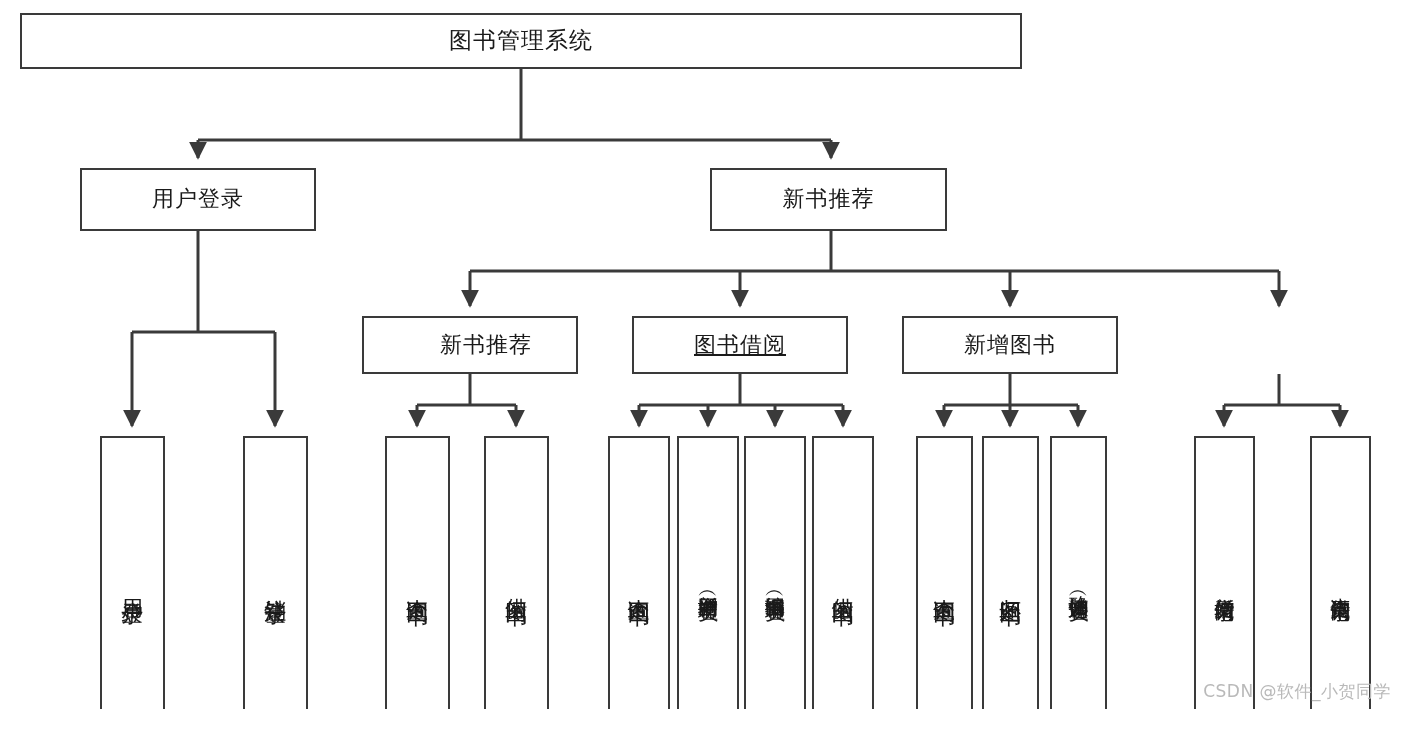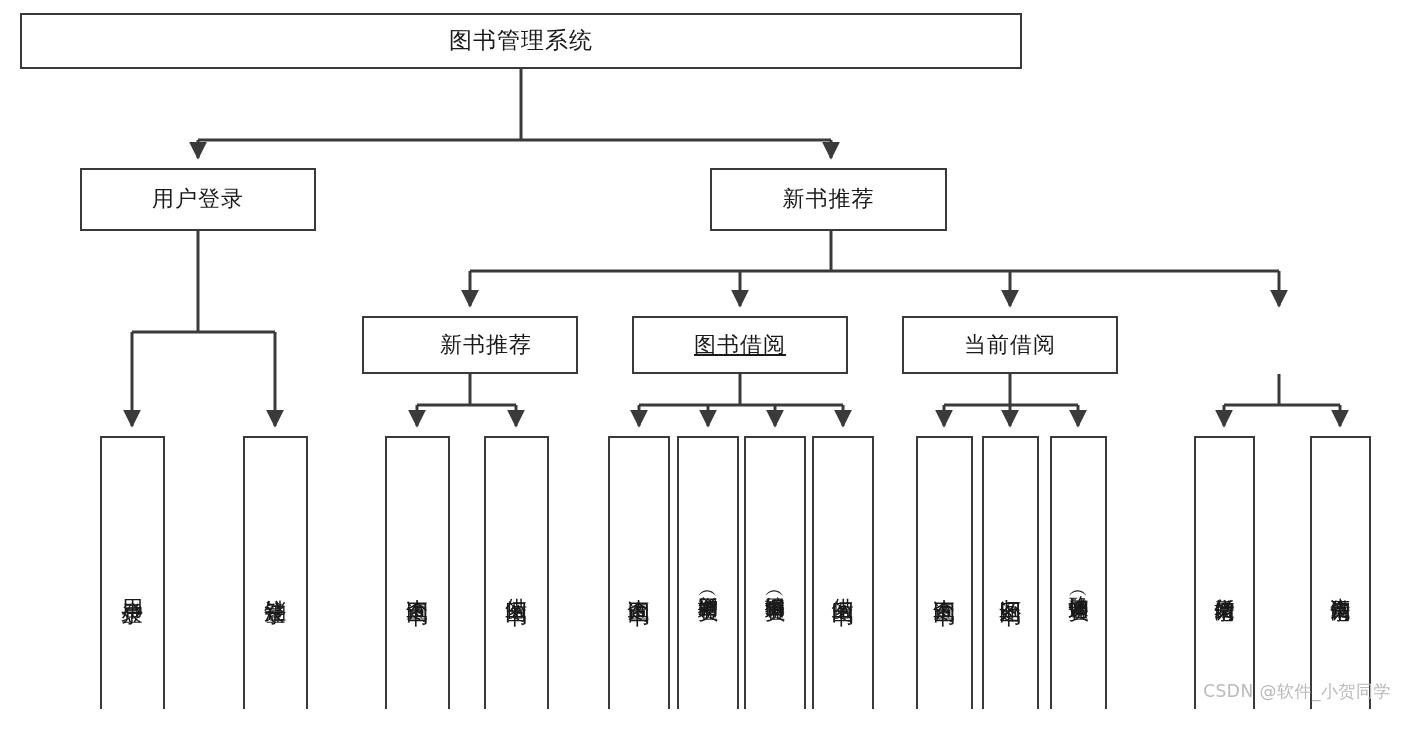--- a/index.html
+++ b/index.html
@@ -123,21 +123,21 @@
     </g>
   </svg>
 
   <div class="node horiz title" id="root-node" style="left: 20px; top: 13px; width: 1002px; height: 56px;">图书管理系统</div>
 
   <div class="node horiz" id="l2-0" style="left: 80px; top: 168px; width: 236px; height: 63px;">用户登录</div>
   <div class="node horiz" id="l2-1" style="left: 710px; top: 168px; width: 237px; height: 63px;">新书推荐</div>
 
   <div class="node horiz" id="l3-0" style="left: 362px; top: 316px; width: 216px; height: 58px; padding-left: 32px;">新书推荐</div>
   <div class="node horiz" id="l3-1" style="left: 632px; top: 316px; width: 216px; height: 58px; text-decoration: underline;">图书借阅</div>
-  <div class="node horiz" id="l3-2" style="left: 902px; top: 316px; width: 216px; height: 58px;">当前借阅</div>
+  <div class="node horiz" id="l3-2" style="left: 902px; top: 316px; width: 216px; height: 58px;">新增图书</div>
 
   <div class="node vert" id="leaf-0" style="left: 100px; top: 436px; width: 65px; height: 297px;">
     <span class="vtext">用户登录</span>
   </div>
   <div class="node vert" id="leaf-1" style="left: 243px; top: 436px; width: 65px; height: 297px;">
     <span class="vtext">注销登录</span>
   </div>
   <div class="node vert" id="leaf-2" style="left: 385px; top: 436px; width: 65px; height: 297px;">
     <span class="vtext">查询图书</span>
   </div>

